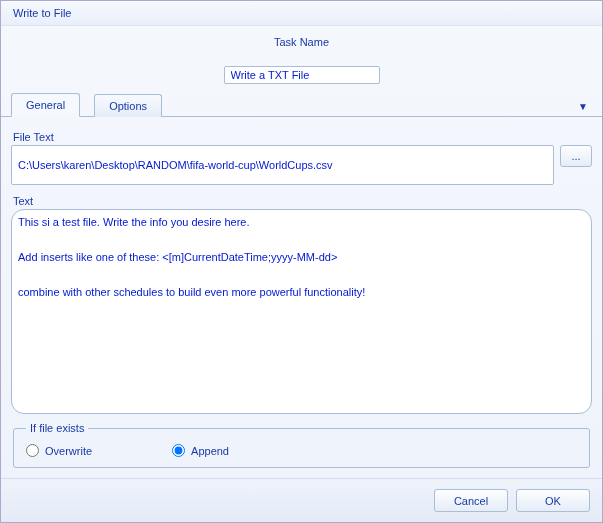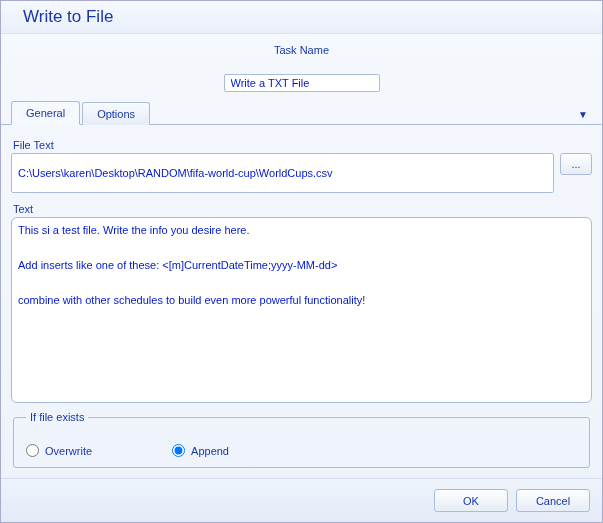--- a/index.html
+++ b/index.html
@@ -15,23 +15,23 @@
     .dialog {
       width: 603px;
       height: 523px;
       border: 1px solid #aac;
       background: linear-gradient(to bottom, #f5f8fd 0%, #eef3fb 100%);
       display: flex;
       flex-direction: column;
       box-shadow: 2px 2px 4px rgba(0,0,0,0.15);
     }
     .titlebar {
-      padding: 6px 22px;
-      color: #1838a8;
-      font-size: 17px;
+      padding: 6px 12px;
+      color: #1838a8;
+      font-size: 11px;
       background: linear-gradient(to bottom, #f6f9fe, #e9effa);
       border-bottom: 1px solid #dbe4f3;
     }
     .taskname-row {
       display: flex;
       align-items: center;
       padding: 10px 10px 8px 10px;
       gap: 18px;
       flex-direction: column;
     }
@@ -54,21 +54,21 @@
       padding: 0 10px;
       position: relative;
       border-bottom: 1px solid #a9bcd8;
     }
     .tab {
       padding: 5px 14px;
       border: 1px solid #a9bcd8;
       border-bottom: none;
       background: linear-gradient(to bottom, #f7faff, #e6edf8);
       color: #1838a8;
-      margin-right: 2px;
+      margin-right: 14px;
       border-radius: 3px 3px 0 0;
       cursor: pointer;
       position: relative;
       top: 1px;
     }
     .tab.active {
       background: #f5f8fd;
       border-bottom: 1px solid #f5f8fd;
       font-weight: normal;
     }
@@ -112,21 +112,21 @@
       background: linear-gradient(to bottom, #fdfdfe, #e6edf7);
       color: #1838a8;
       cursor: pointer;
       display: flex;
       align-items: center;
       justify-content: center;
     }
     .text-area {
       flex: 1;
       border: 1px solid #a9bcd8;
-      border-radius: 6px;
+      border-radius: 13px;
       padding: 4px 6px;
       color: #0018cf;
       background: #fff;
       resize: none;
       font-family: Tahoma, Arial, sans-serif;
       line-height: 1.6;
       white-space: pre-wrap;
       overflow: auto;
     }
     .fieldset {
@@ -136,21 +136,21 @@
       padding: 8px 20px 10px 12px;
     }
     .fieldset-legend {
       color: #1838a8;
       padding: 0 4px;
     }
     .radio-row {
       display: flex;
       gap: 80px;
       align-items: center;
-      margin-top: 13px;
+      margin-top: 2px;
     }
     .radio-item {
       display: flex;
       align-items: center;
       gap: 6px;
       color: #1838a8;
       cursor: pointer;
     }
     .radio-item input {
       margin: 0;
@@ -213,16 +213,16 @@
         </label>
         <label class="radio-item">
           <input type="radio" name="ifexists" checked="" style="">
           <span>Append</span>
         </label>
       </div>
     </fieldset>
   </div>
 
   <div class="button-row">
+    <button class="dlg-btn">Cancel</button>
     <button class="dlg-btn">OK</button>
-    <button class="dlg-btn">Cancel</button>
   </div>
 </div>
 
 </body></html>

